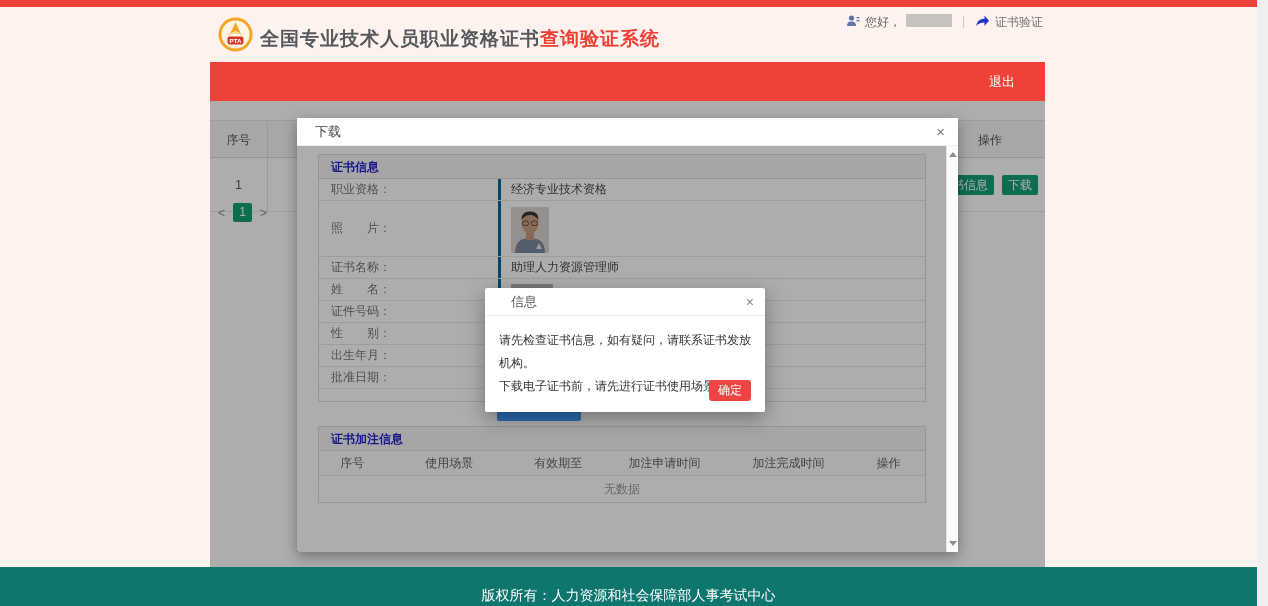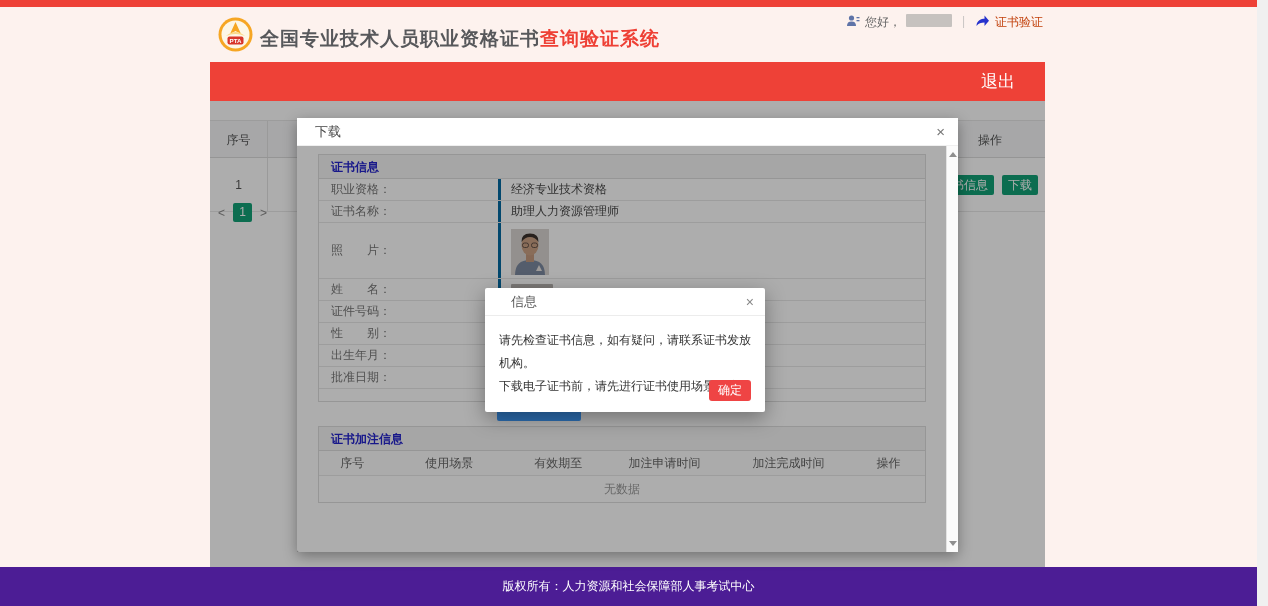--- a/index.html
+++ b/index.html
@@ -14,28 +14,28 @@
   .brand{position:absolute;left:218px;top:17px;display:flex;align-items:flex-end}
   .logo{width:35px;height:35px;margin-right:7px;position:relative;flex:0 0 35px}
   .page-title{font-size:19px;font-weight:bold;color:#57585b;letter-spacing:1px;white-space:nowrap}
   .page-title .accent{color:#ee4035}
 
   .user-area{position:absolute;right:225px;top:14px;display:flex;align-items:flex-start;
              font-size:12px;color:#666;gap:5px;white-space:nowrap}
   .redact{background:#c6c2bf;border-radius:1px;display:inline-block}
   .name-redact{width:46px;height:13px}
   .sep{color:#c9c5c3;margin:0 5px}
-  .verify-link{color:#c2410c;cursor:pointer;text-decoration:none}
+  .verify-link{color:#737373;cursor:pointer;text-decoration:none}
 
   
   .navbar{position:absolute;left:210px;top:62px;width:835px;height:39px;background:#ee4137;color:#fff}
   .nav-tab{position:absolute;left:0;top:0;height:39px;line-height:39px;padding:0 28px;
            font-size:13px;cursor:pointer}
   .underline{position:absolute;left:19px;bottom:1px;width:221px;height:3px;background:#f7941e}
-  .logout{position:absolute;right:30px;top:0;height:24px;line-height:39px;font-size:17px;cursor:pointer}
+  .logout{position:absolute;right:30px;top:0;height:24px;line-height:39px;font-size:13px;cursor:pointer}
 
   
   .results-card{position:absolute;left:210px;top:101px;width:835px;height:466px;background:#fff;z-index:1}
   .bg-header-row{position:absolute;left:0;top:19px;width:100%;height:38px;background:#f6f7f8;
                  border-top:1px solid #e6e6e6;border-bottom:1px solid #dcdcdc;font-size:12px;color:#555}
   .seq-cell{position:absolute;left:0;top:0;width:58px;height:100%;line-height:38px;
             text-align:center;border-right:1px solid #e4e4e4}
   .action-head{position:absolute;right:10px;top:0;width:90px;height:100%;line-height:38px;text-align:center}
   .bg-data-row{position:absolute;left:0;top:57px;width:100%;height:54px;border-bottom:1px solid #e8e8e8;
                font-size:12px;color:#555}
@@ -92,22 +92,22 @@
                border-radius:2px;box-shadow:0 6px 20px rgba(0,0,0,.35);z-index:10}
   .id-header{height:28px;line-height:28px;padding-left:26px;font-size:13px;color:#555;
              border-bottom:1px solid #ececec;position:relative}
   .id-close{position:absolute;right:11px;top:0;line-height:28px;font-size:14px;color:#888;cursor:pointer}
   .id-body{padding:13px 14px 0;font-size:12px;color:#333;line-height:23px}
   .ok-btn{position:absolute;right:14px;bottom:11px;width:42px;height:21px;line-height:21px;
           text-align:center;background:#ef4444;color:#fff;font-size:12px;border-radius:3px;
           border:none;cursor:pointer}
 
   
-  .footer{position:absolute;left:0;top:567px;width:1257px;height:39px;background:#4c1d95;
-          text-align:center;color:#fff;font-size:12px;padding-top:11px}
+  .footer{position:absolute;left:0;top:567px;width:1257px;height:39px;background:#0f766e;
+          text-align:center;color:#fff;font-size:14px;padding-top:20px}
   .browser-scrollbar{position:absolute;right:0;top:0;width:11px;height:606px;background:#f0f0f0;z-index:20}
 </style>
 </head>
 <body>
 
 <div class="topbar"></div>
 
 <div class="brand">
   <span class="logo">
     <svg width="35" height="35" viewBox="0 0 35 35">
@@ -173,42 +173,42 @@
   </div>
   <div class="dl-body">
     <div class="dl-content">
 
       <div class="info-box">
         <div class="box-title">证书信息</div>
         <div class="f-row">
           <span class="f-lbl">职业资格：</span>
           <span class="f-val">经济专业技术资格</span>
         </div>
-        <div class="f-row">
-          <span class="f-lbl">证书名称：</span>
-          <span class="f-val">助理人力资源管理师</span>
-        </div>
         <div class="f-row photo-row">
           <span class="f-lbl">照　　片：</span>
           <span class="f-val">
             <span class="photo-frame">
               <svg width="38" height="46" viewBox="0 0 38 46">
                 <rect width="38" height="46" fill="#d9d5d1"></rect>
                 <path d="M4 46 Q4 31 19 31 Q34 31 34 46 Z" fill="#7c89a0"></path>
                 <rect x="15" y="24" width="8" height="9" fill="#c49a7e"></rect>
                 <ellipse cx="19" cy="16" rx="8.5" ry="10.5" fill="#caa184"></ellipse>
                 <path d="M10.5 13 Q10 4.5 19 4.5 Q28 4.5 27.5 13 Q24 8 19 8 Q14 8 10.5 13 Z" fill="#3b322c"></path>
                 <rect x="11.5" y="14" width="6" height="4.5" rx="2" fill="none" stroke="#4a3f38" stroke-width="0.8"></rect>
                 <rect x="20.5" y="14" width="6" height="4.5" rx="2" fill="none" stroke="#4a3f38" stroke-width="0.8"></rect>
                 <path d="M25 42 L28 36 L31 42" fill="#e8e4e0"></path>
               </svg>
             </span>
           </span>
         </div>
         <div class="f-row">
+          <span class="f-lbl">证书名称：</span>
+          <span class="f-val">助理人力资源管理师</span>
+        </div>
+        <div class="f-row">
           <span class="f-lbl">姓　　名：</span>
           <span class="f-val">
               <span class="val-redact redact"></span>
             </span>
         </div>
         <div class="f-row">
           <span class="f-lbl">证件号码：</span>
           <span class="f-val"></span>
         </div>
         <div class="f-row">

